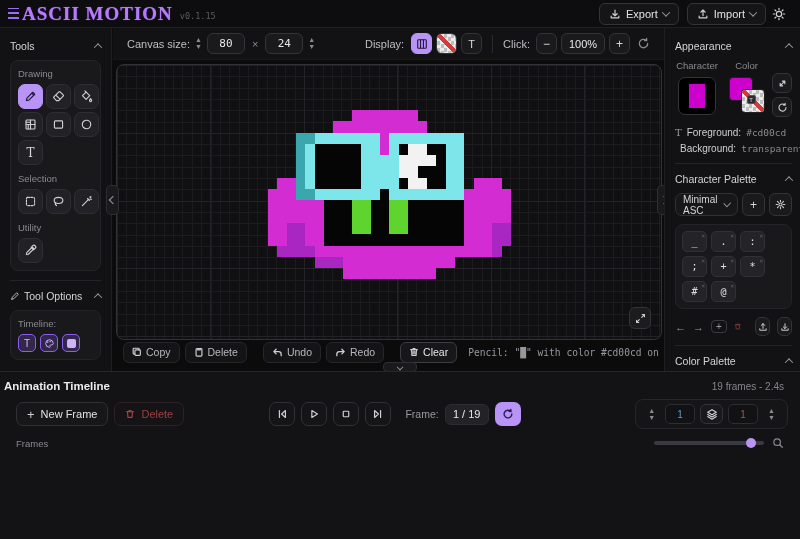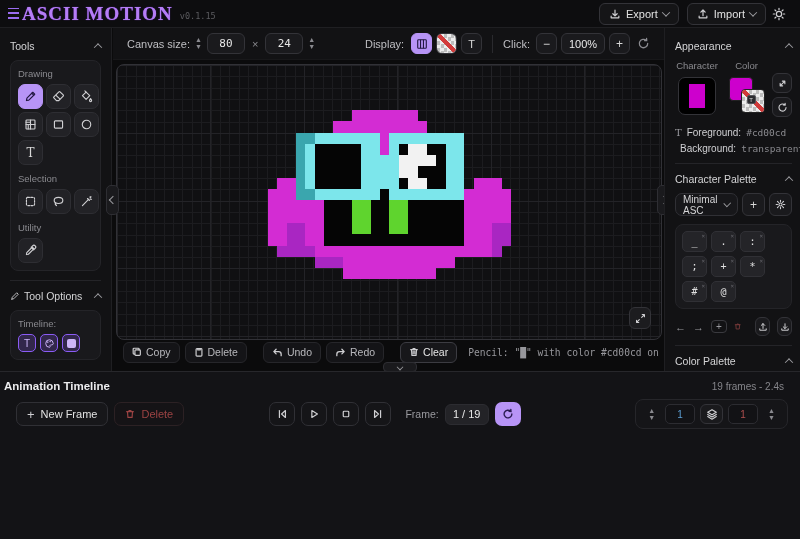--- a/index.html
+++ b/index.html
@@ -956,16 +956,27 @@
               <path d="M2 7.5 7 10.5 12 7.5M2 10 7 13 12 10"></path>
             </svg>
         </div>
         <div class="onibox" style="color:#b05050">1</div>
         <span class="stepper">
             <span>▲</span>
             <span>▼</span>
           </span>
       </div>
     </div>
+    <div style="display:flex;align-items:center;padding:8px 16px 0 16px">
+      <span class="smlabel">Frames</span>
+      <div style="flex:1"></div>
+      <div style="position:relative;width:110px;height:4px;background:#3a3a40;border-radius:2px">
+        <span style="position:absolute;right:8px;top:-3px;width:10px;height:10px;background:#b794f6;border-radius:50%"></span>
+      </div>
+      <svg class="ik" width="12" height="12" viewBox="0 0 14 14" style="margin-left:8px;stroke:#8a8a8f">
+          <circle cx="6" cy="6" r="3.8"></circle>
+          <path d="m9 9 3 3"></path>
+        </svg>
+    </div>
 
   </div>
 
 </div>
 
 </body></html>

